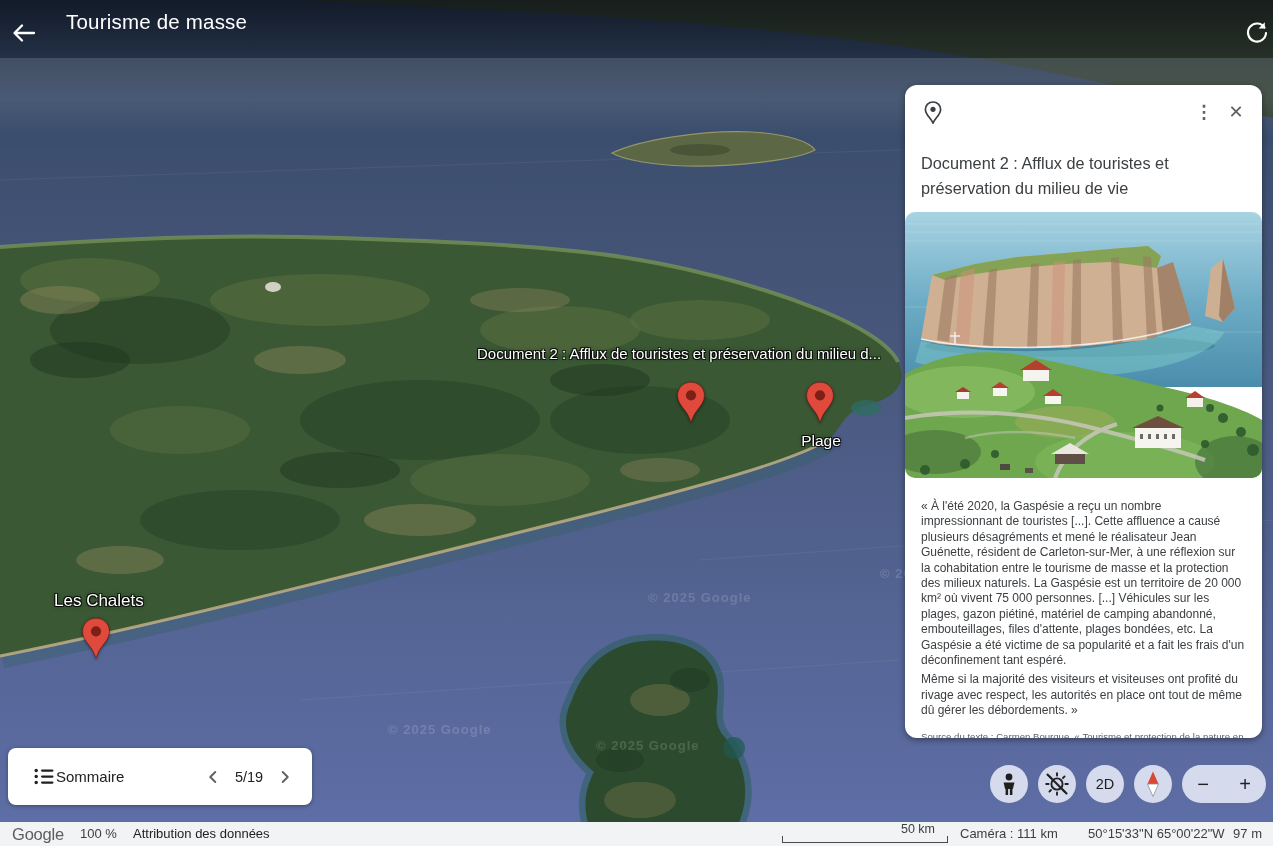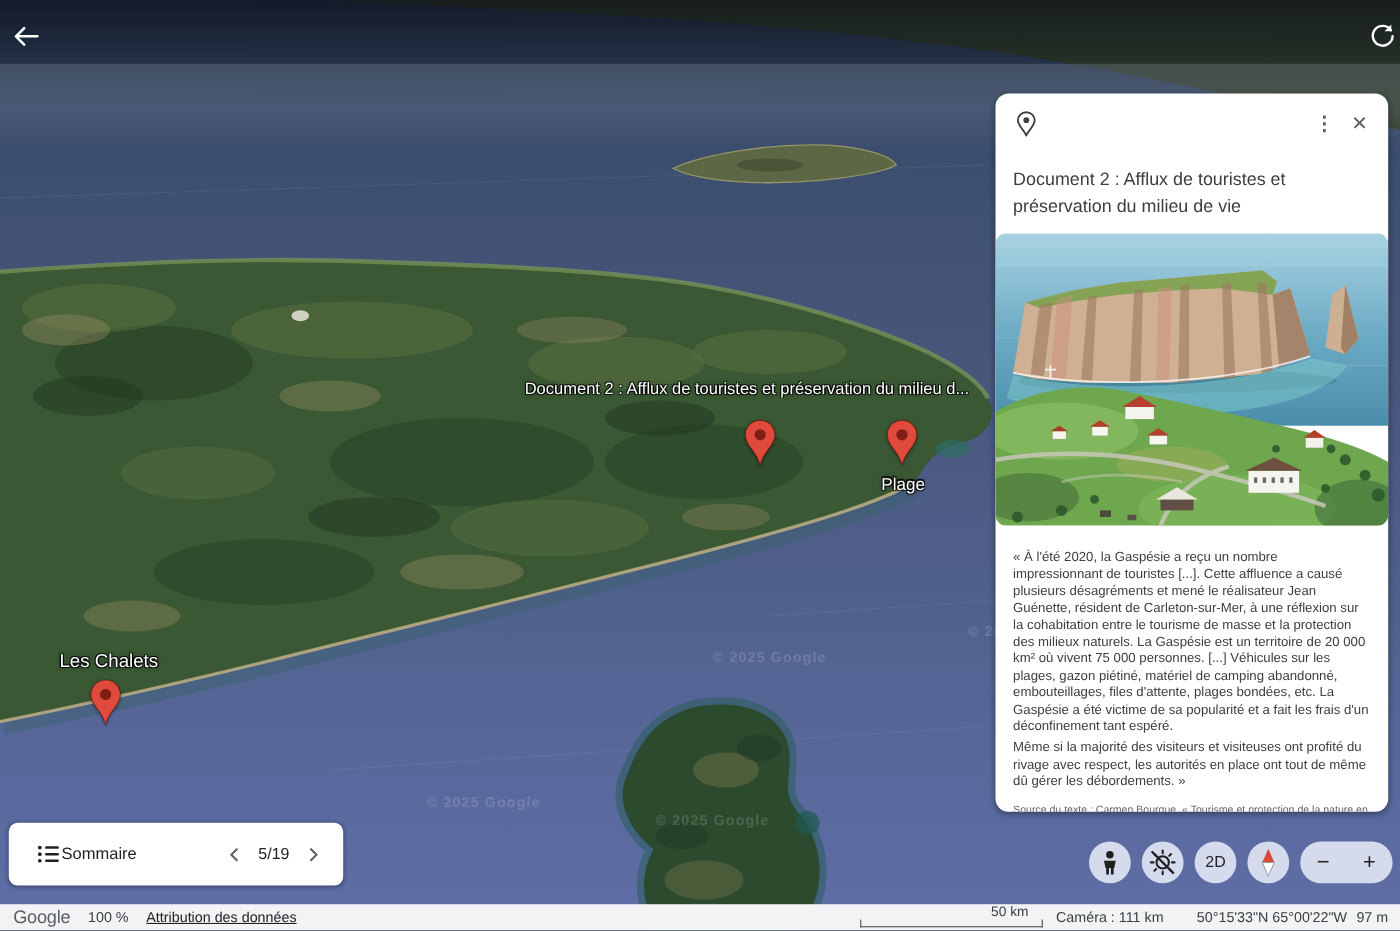--- a/index.html
+++ b/index.html
@@ -59,21 +59,21 @@
   .panel-body{padding:21px 16px 0;font-size:12px;line-height:15.4px;color:#3c4043;}
   .panel-body p{margin:0;}
   .panel-body p + p{margin-top:4px;}
   .panel-source{margin:12px 16px 0;font-size:9.6px;line-height:11.8px;color:#5f6368;}
 
   
   .statusbar{left:0;bottom:0;width:1273px;height:24px;background:#f1f3f4;color:#3c4043;text-align:right;}
   .sb{position:absolute;top:0;height:24px;line-height:24px;font-size:13px;}
   .sb-google{left:12px;font-size:16.5px;font-weight:500;color:#5a5d61;letter-spacing:-.2px;cursor:pointer;}
   .sb-zoom{left:80px;}
-  .sb-attr{left:133px;text-decoration:underline;cursor:pointer;color:#202124;}
+  .sb-attr{left:133px;cursor:pointer;color:#202124;}
   .scalebar{position:absolute;left:782px;bottom:3px;width:166px;height:7px;
     border:1.6px solid #4a4a4a;border-top:none;box-sizing:border-box;}
   .scalebar .lbl{position:absolute;right:12px;bottom:6px;font-size:12.5px;color:#3c4043;white-space:nowrap;}
   .sb-cam{left:960px;}
   .sb-coords{left:1088px;}
   .sb-elev{right:11px;}
 </style>
 </head>
 <body>
 
@@ -158,20 +158,21 @@
       <text x="880" y="578">© 2025 Google</text>
     </g>
   </svg>
 
   <div class="top-grad"></div>
   <div class="abs back-btn">
     <svg width="28" height="28" viewBox="0 0 28 28">
       <path d="M24,14 H5 M12,6.5 L4.5,14 L12,21.5" stroke="#fff" stroke-width="2.3" fill="none" stroke-linecap="round" stroke-linejoin="round"></path>
     </svg>
   </div>
+  <div class="abs page-title">Tourisme de masse</div>
   <div class="abs reset-btn">
     <svg width="28" height="28" viewBox="0 0 28 28">
       <path d="M21.5,8.5 A9,9 0 1 0 23,14" stroke="#fff" stroke-width="2.2" fill="none" stroke-linecap="round"></path>
       <path d="M21.8,3.2 L21.8,9.4 L15.6,9.4 Z" fill="#fff"></path>
     </svg>
   </div>
 
   <div class="abs map-label lbl-doc2">Document 2 : Afflux de touristes et préservation du milieu d...</div>
   <svg class="abs pin" style="left:676px;top:381px" width="30" height="43">
       <use href="#pin-marker"></use>

